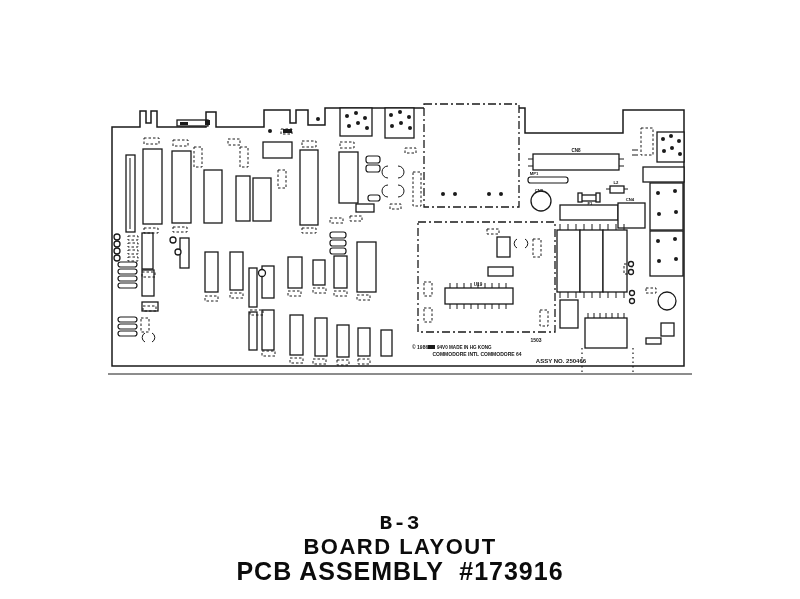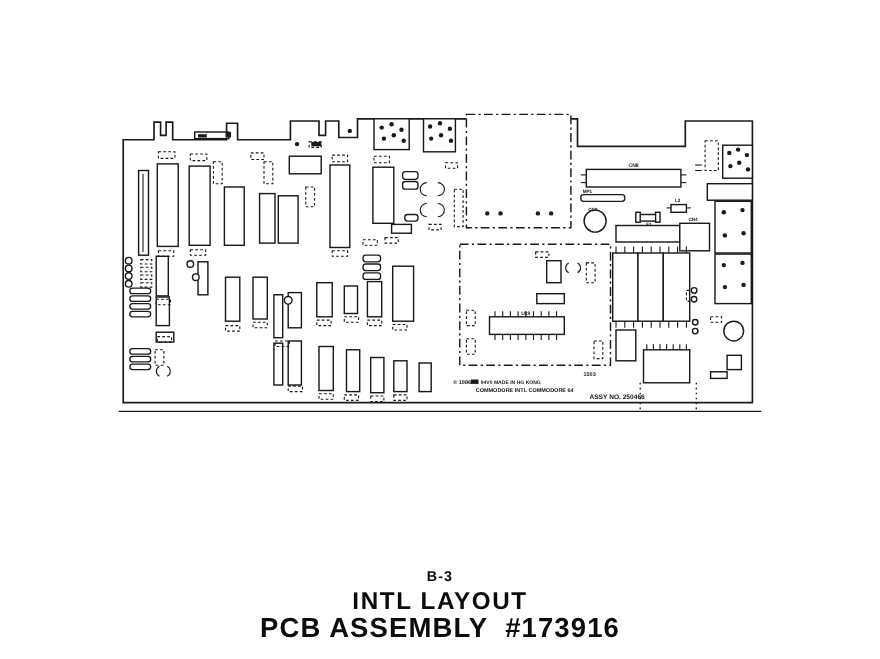--- a/index.html
+++ b/index.html
@@ -11,21 +11,21 @@
   .bar{fill:#fff;stroke:#1a1a1a;stroke-width:1.2;}
   .dsh{fill:none;stroke:#1a1a1a;stroke-width:1;stroke-dasharray:2.5 2;}
   .dd{fill:none;stroke:#1a1a1a;stroke-width:1.3;stroke-dasharray:8 3 2 3;}
   .dot{fill:#1a1a1a;stroke:none;}
   .fil{fill:#1a1a1a;stroke:none;}
   .tick{stroke:#1a1a1a;stroke-width:1;fill:none;}
   .dotted{stroke:#1a1a1a;stroke-width:1.2;stroke-dasharray:1.5 3;fill:none;}
   text.lbl{fill:#141414;font-family:"Liberation Sans",sans-serif;font-weight:bold;}
   .caption{position:absolute;left:0;top:513px;width:800px;text-align:center;
            color:#0c0c0c;font-weight:bold;}
-  .cap1{font-size:13px;letter-spacing:1px;line-height:22px;}
+  .cap1{font-size:21px;letter-spacing:1px;line-height:22px;font-family:Liberation Mono, monospace;}
   .cap2{font-size:22px;letter-spacing:1.5px;line-height:23px;}
   .cap3{font-size:25px;letter-spacing:1px;line-height:26px;white-space:pre;}
 </style>
 </head>
 <body>
 
 <div class="stage">
   <svg class="board" width="800" height="460" viewBox="0 0 800 460">
       <path d="M519,108 L525,108 L525,133 L623,133 L623,110 L684,110 L684,366 L112,366 L112,127 L140,127 L140,111 L146,111 L146,123 L151,123 L151,111 L157,111 L157,127 L206,127 L206,112 L216,112 L216,127 L264,127 L264,110 L290,110 L290,123 L296,123 L296,110 L308,110 L308,125 L325,125 L325,108 L424,108" class="st"></path>
       <line x1="108" y1="374" x2="692" y2="374" class="tick" stroke-width="3"></line>
@@ -261,16 +261,16 @@
       <text x="576" y="152" class="lbl" font-size="4.6" text-anchor="middle">CN8</text>
       <text x="534" y="175" class="lbl" font-size="4.2" text-anchor="middle">MP1</text>
       <text x="539" y="192" class="lbl" font-size="4.2" text-anchor="middle">CN9</text>
       <text x="590" y="205" class="lbl" font-size="4.2" text-anchor="middle">F1</text>
       <text x="616" y="184" class="lbl" font-size="4.2" text-anchor="middle">L2</text>
       <text x="630" y="201" class="lbl" font-size="4.2" text-anchor="middle">CN4</text>
       <text x="478" y="286" class="lbl" font-size="4.6" text-anchor="middle">U19</text>
     </svg>
   <div class="caption">
     <div class="cap1">B-3</div>
-    <div class="cap2">INTL LAYOUT</div>
+    <div class="cap2">BOARD LAYOUT</div>
     <div class="cap3">PCB ASSEMBLY  #173916</div>
   </div>
 </div>
 
 </body></html>

